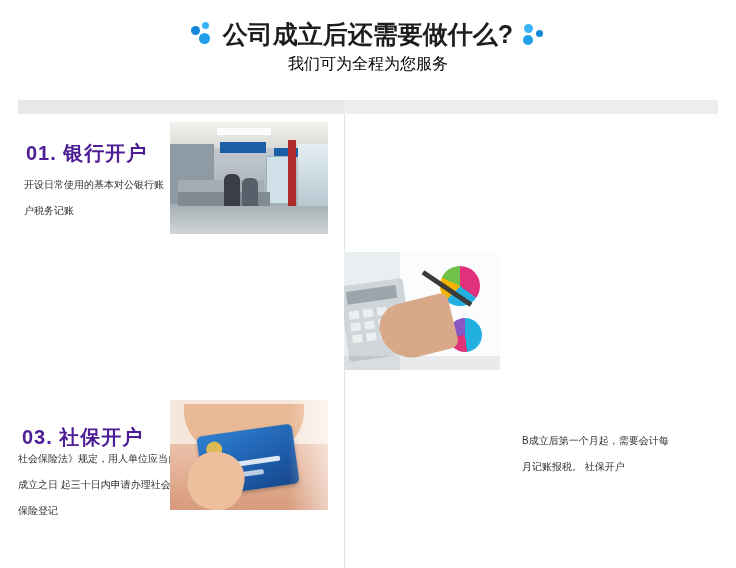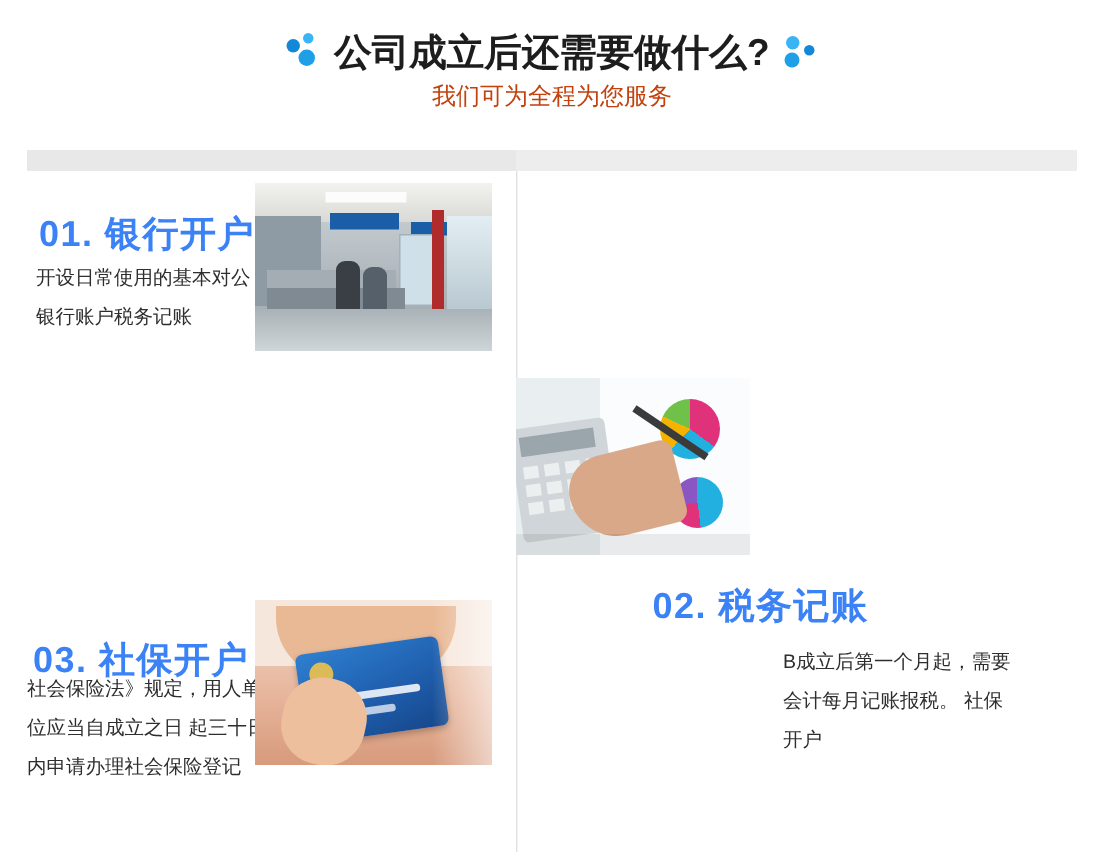--- a/index.html
+++ b/index.html
@@ -55,21 +55,21 @@
   .dots.left i:nth-child(3) { width: 11px;height: 11px;left: 10px; top: 11px; background:#1f9fe8; }
   .dots.right i:nth-child(1) { width: 9px; height: 9px; left: 3px;  top: 2px;  background:#39b5f5; }
   .dots.right i:nth-child(2) { width: 7px; height: 7px; left: 15px; top: 8px;  background:#1488d8; }
   .dots.right i:nth-child(3) { width: 10px;height: 10px;left: 2px;  top: 13px; background:#1f9fe8; }
 
   .subtitle {
     position: absolute;
     left: 0; top: 54px;
     width: 736px;
     font-size: 16px;
-    color: #c2410c;
+    color: #000000;
   }
 
   
   .band {
     position: absolute;
     left: 18px; top: 100px;
     width: 700px; height: 14px;
     background: #ededed;
   }
   .band-left {
@@ -82,28 +82,28 @@
   
   .divider {
     position: absolute;
     left: 344px; top: 114px;
     width: 1px; height: 454px;
     background: #e3e3e3;
   }
 
   
   .card-title {
-    font-size: 24px;
+    font-size: 20px;
     font-weight: bold;
-    color: #3b82f6;
+    color: #4c1d95;
     letter-spacing: 1px;
     white-space: nowrap;
   }
   .card-body {
-    font-size: 13px;
+    font-size: 10px;
     line-height: 26px;
     color: #2e2e2e;
   }
 
   
   .block01-title { position: absolute; left: 26px; top: 140px; }
   .block01-body  { position: absolute; left: 24px; top: 172px; width: 148px; }
   .photo01 {
     position: absolute;
     left: 170px; top: 122px;
@@ -252,21 +252,20 @@
         <div class="key" style="left:6px;  top:50px;"></div>
         <div class="key" style="left:20px; top:50px;"></div>
         <div class="key" style="left:34px; top:50px;"></div>
         <div class="key" style="left:48px; top:50px;"></div>
       </div>
       <div class="pen"></div>
       <div class="hand"></div>
       <div class="shade"></div>
     </div>
   </div>
-  <div class="card-title block02-title">02. 税务记账</div>
   <div class="card-body block02-colB">B成立后第一个月起，需要会计每月记账报税。 社保开户</div>
 
   <div class="card-title block03-title">03. 社保开户</div>
   <div class="card-body block03-body">社会保险法》规定，用人单位应当自成立之日 起三十日内申请办理社会保险登记</div>
   <div class="photo03">
     <div class="ph ph-card">
       <div class="bg"></div>
       <div class="fingers"></div>
       <div class="card">
         <div class="emb"></div>

